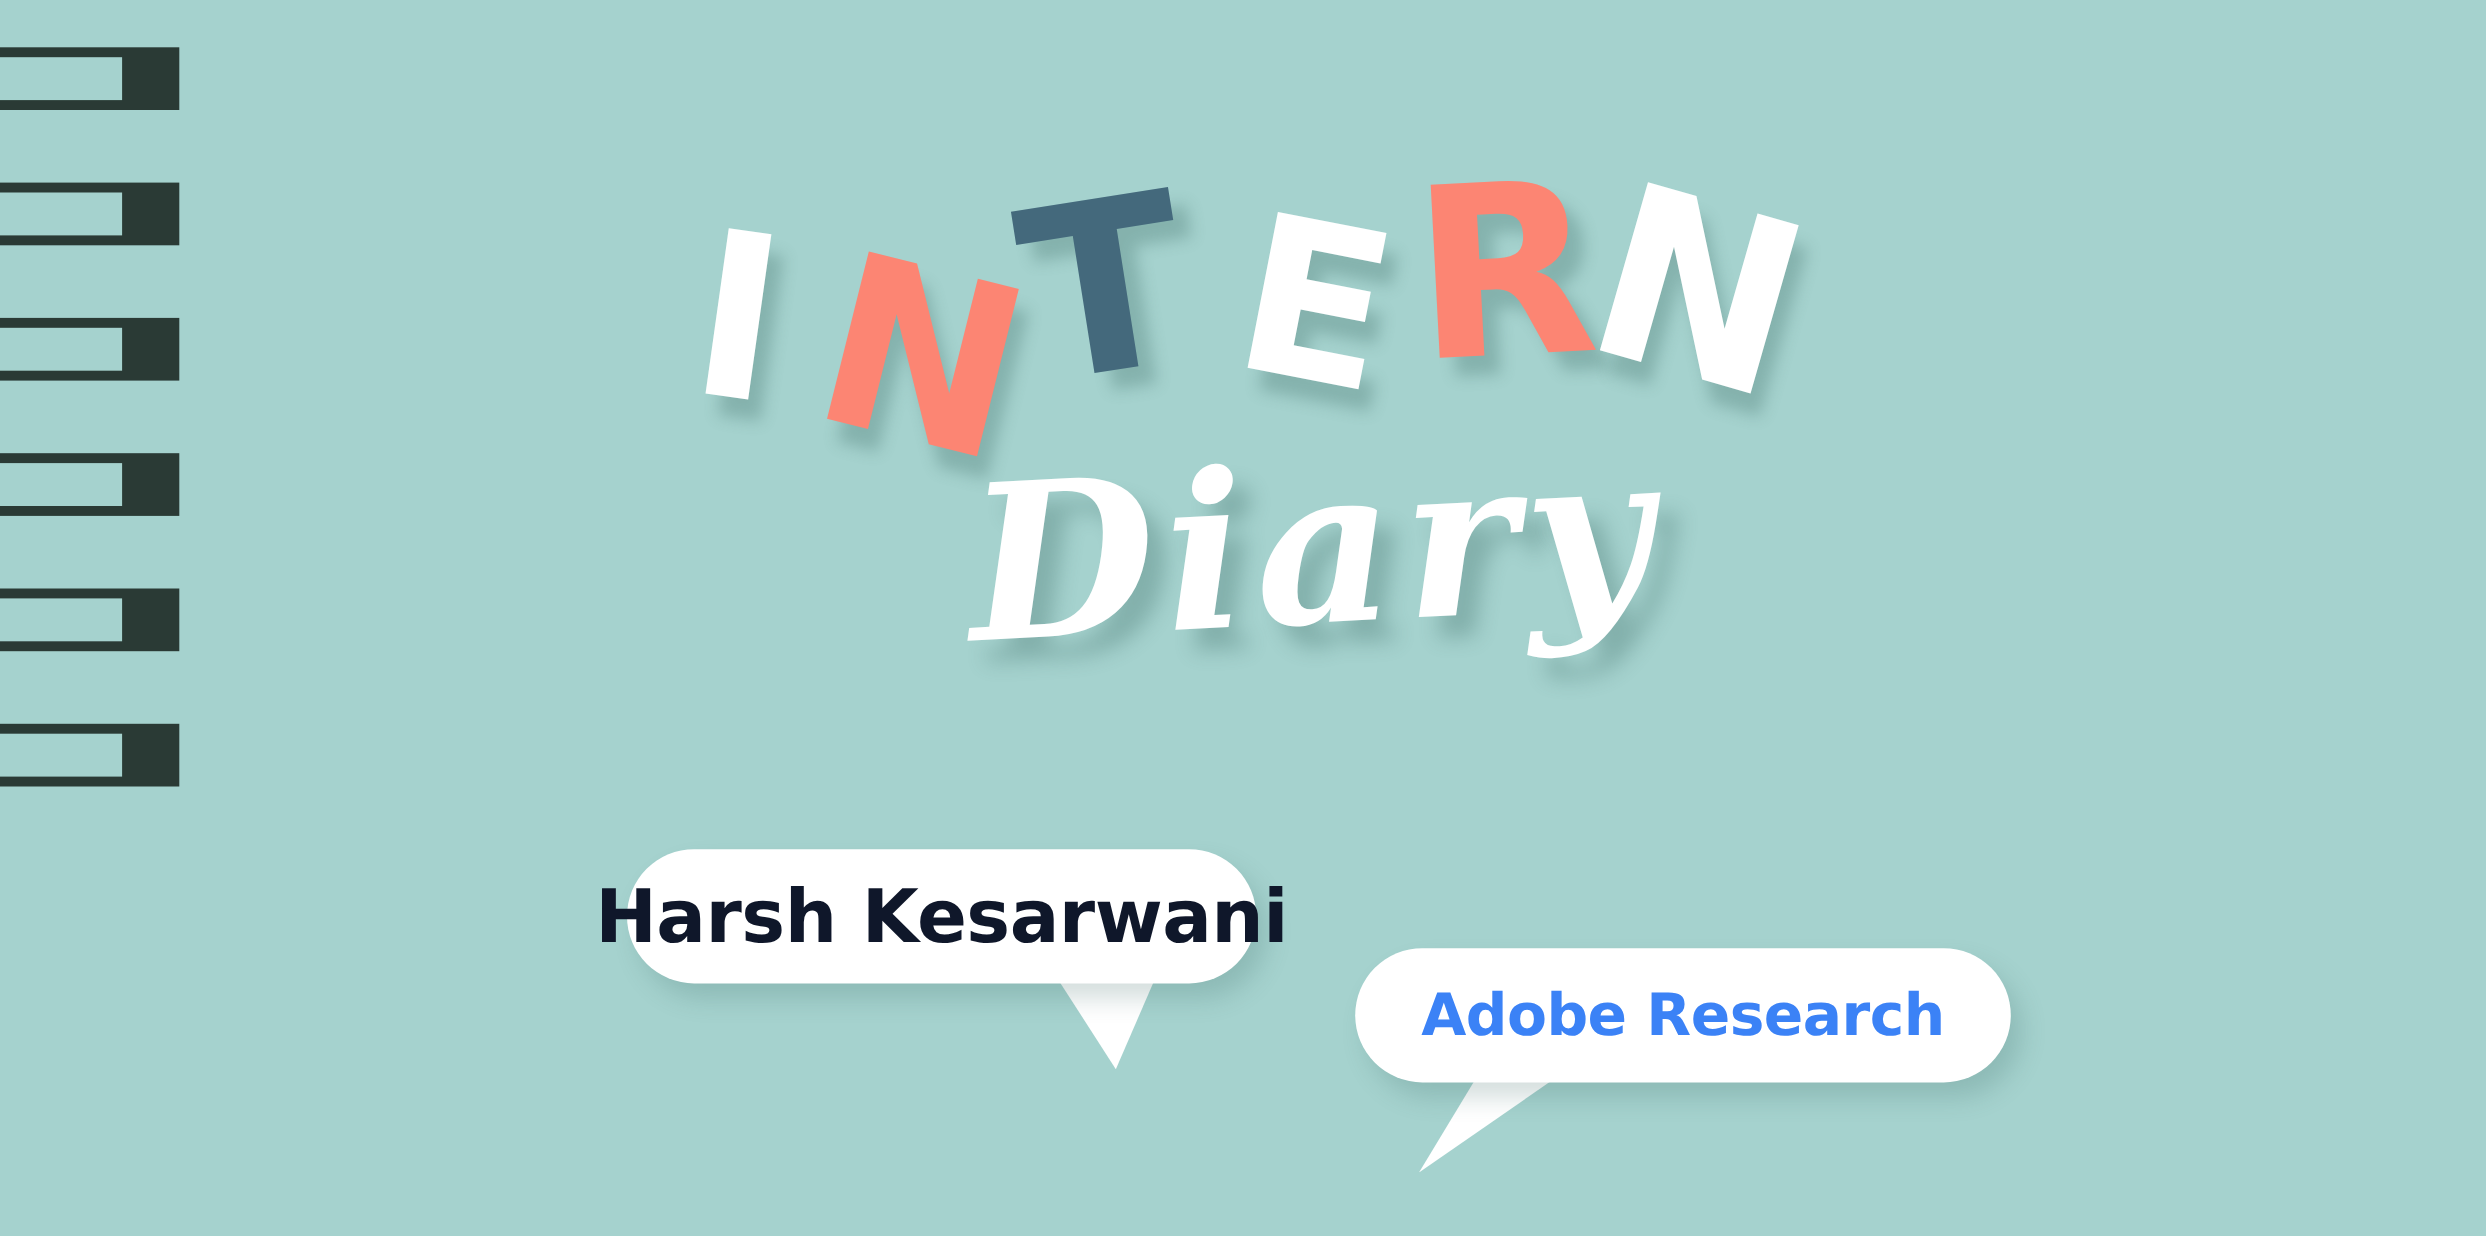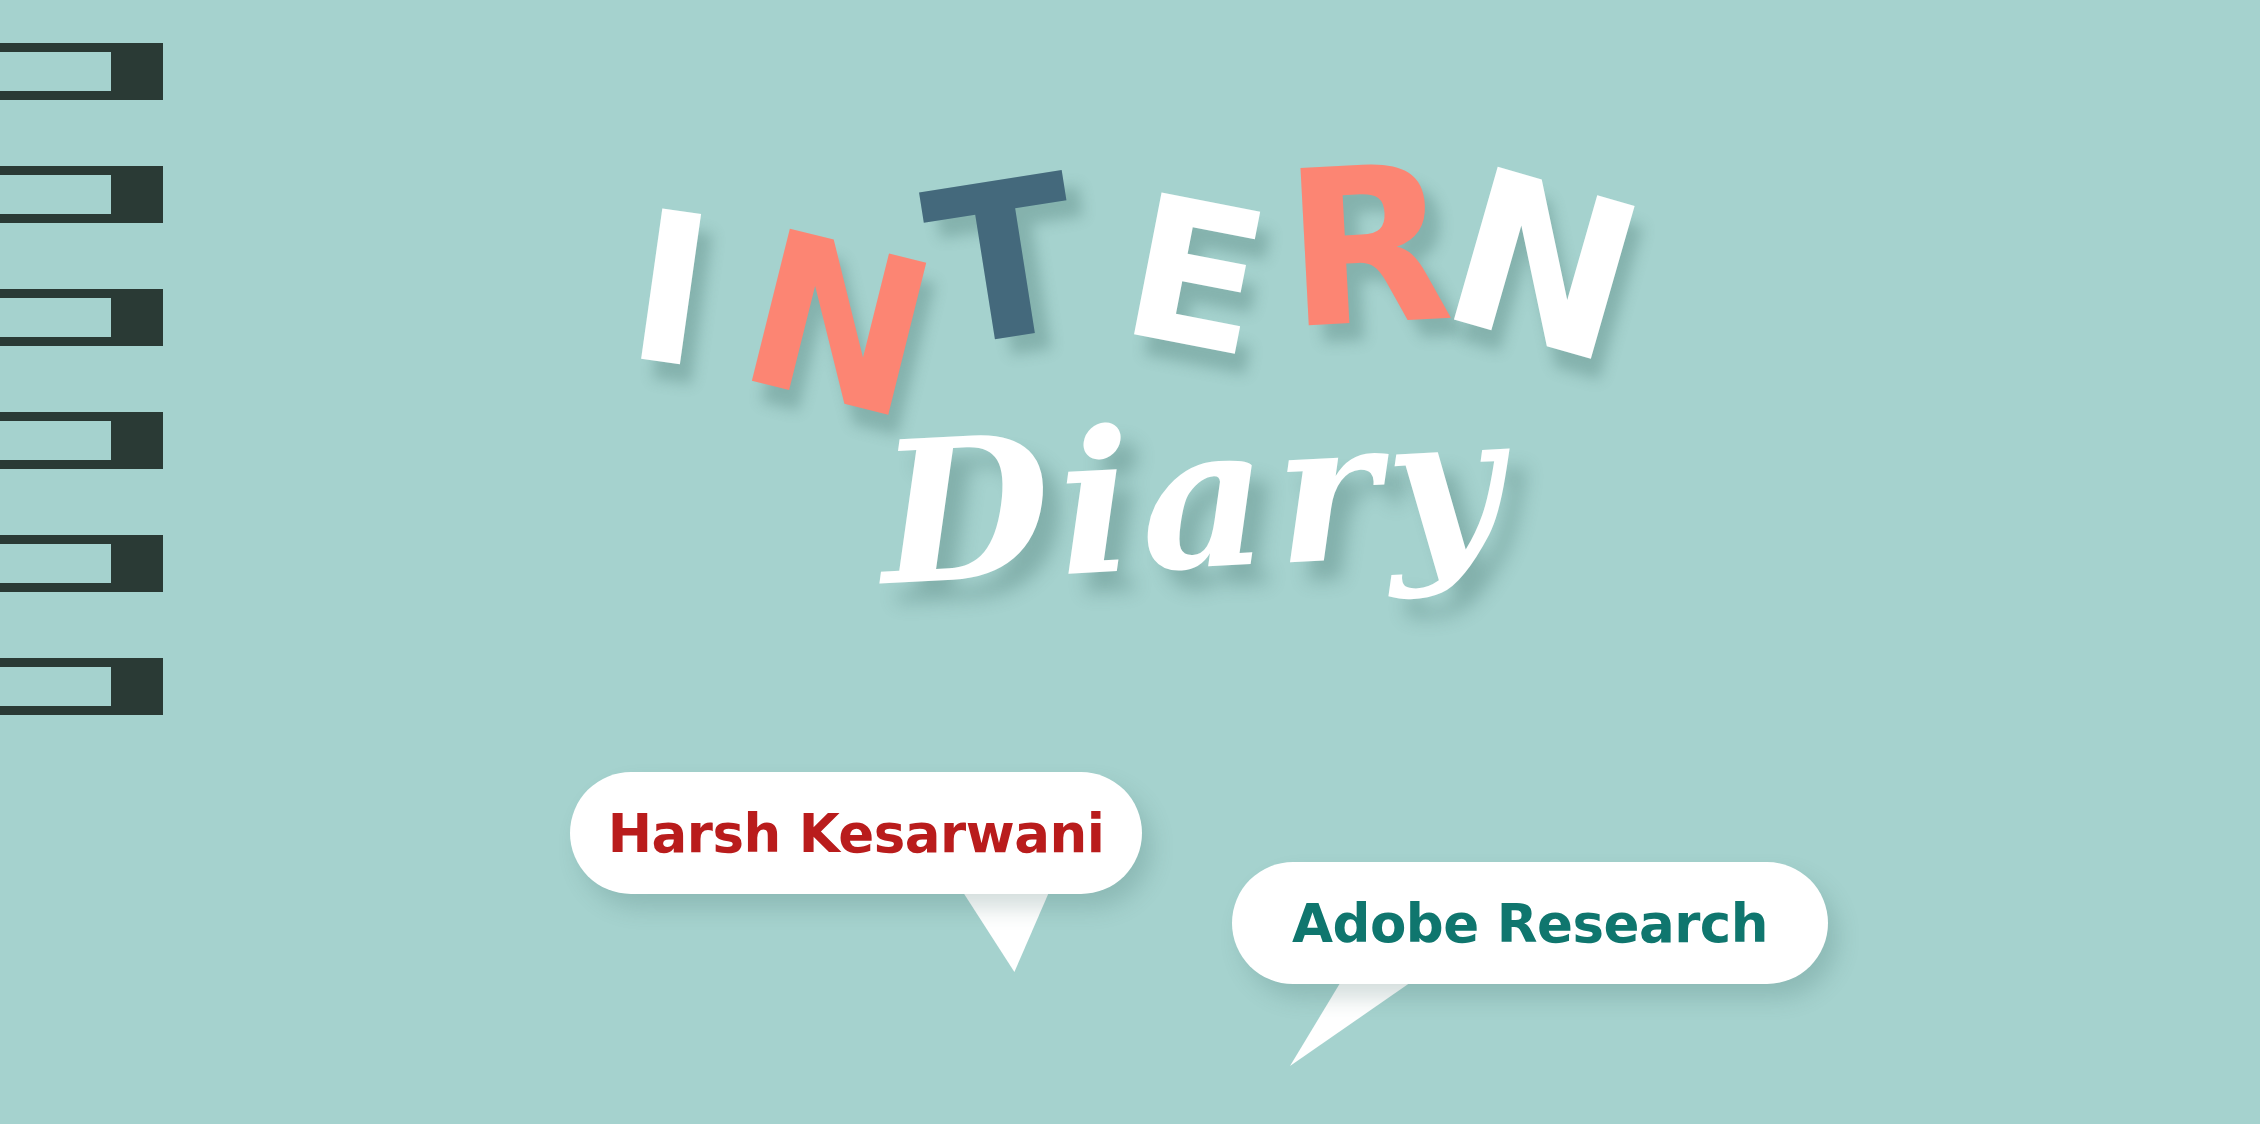--- a/index.html
+++ b/index.html
@@ -108,22 +108,22 @@
     white-space: pre;
   }
 
   .bubble-name {
     left: 570px;
     top: 772px;
     width: 572px;
     height: 122px;
   }
   .bubble-name .bubble-label {
-    font-size: 53px;
-    color: #b91c1c;
+    font-size: 67px;
+    color: #0f172a;
     letter-spacing: -0.5px;
   }
   
   .tail-name {
     position: absolute;
     left: 950px;
     top: 872px;
     width: 140px;
     height: 100px;
     background: #FFFFFF;
@@ -132,21 +132,21 @@
   }
 
   .bubble-org {
     left: 1232px;
     top: 862px;
     width: 596px;
     height: 122px;
   }
   .bubble-org .bubble-label {
     font-size: 53px;
-    color: #0f766e;
+    color: #3b82f6;
     letter-spacing: -0.5px;
   }
   
   .tail-org {
     position: absolute;
     left: 1290px;
     top: 962px;
     width: 150px;
     height: 104px;
     background: #FFFFFF;

